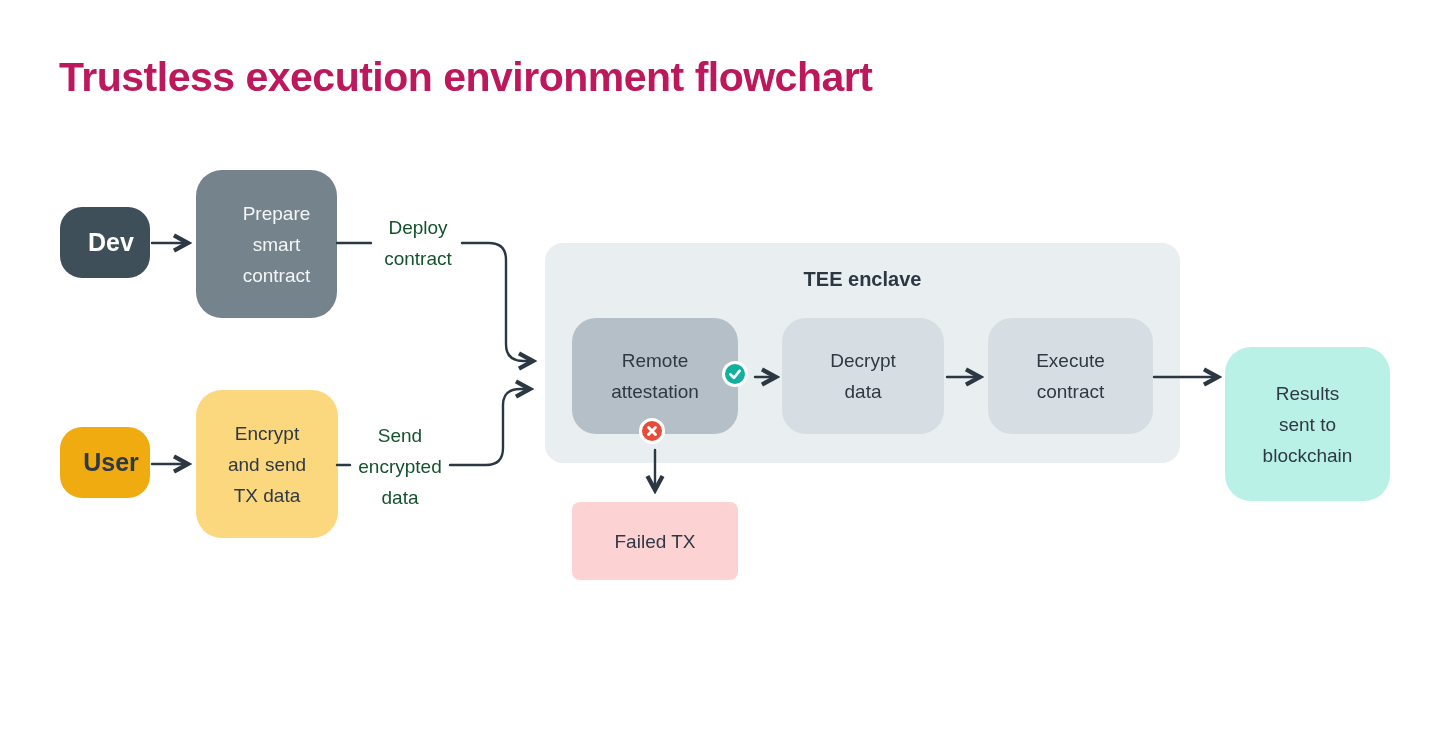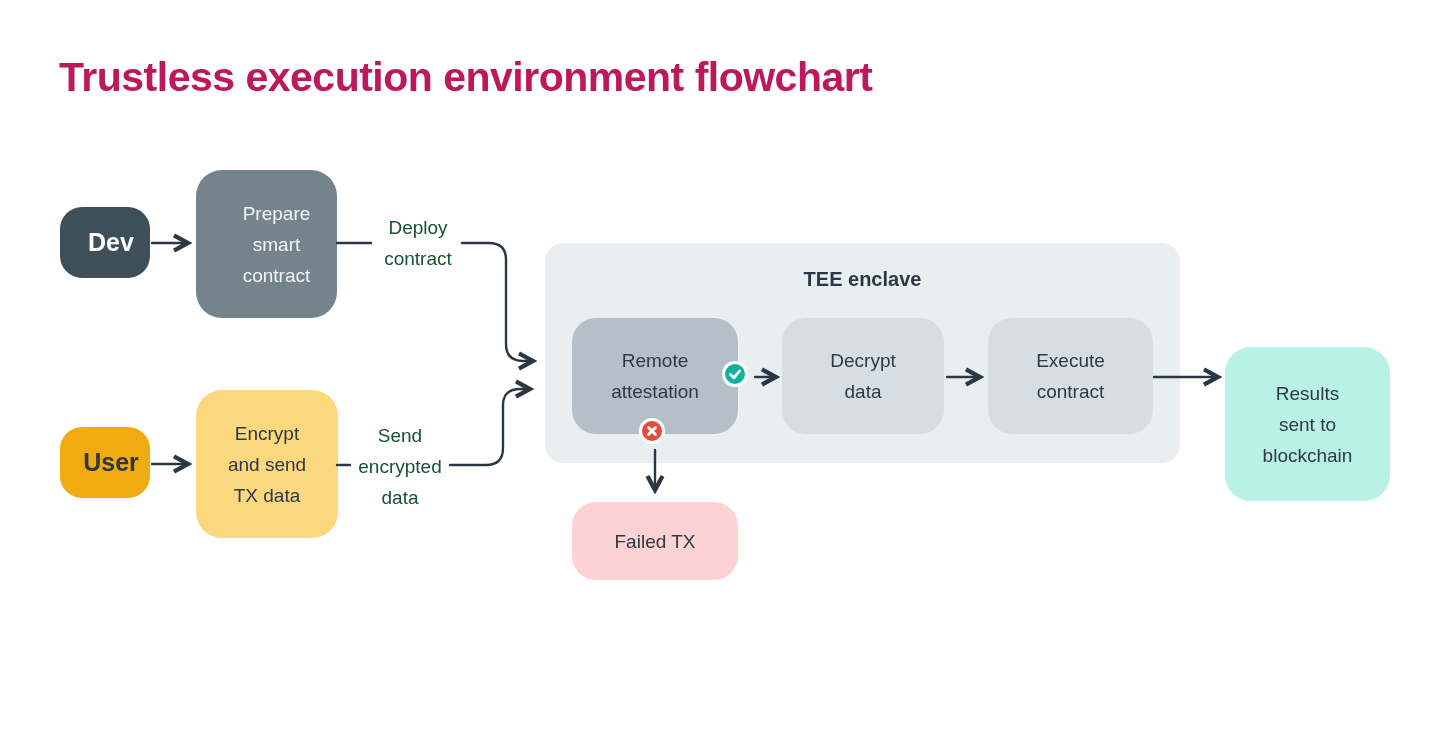--- a/index.html
+++ b/index.html
@@ -67,21 +67,21 @@
     left: 0; right: 0; top: 25px;
     text-align: center;
     font-size: 20px;
     font-weight: 700;
     color: #2b3844;
   }
   #remote-node  { left: 572px; top: 318px; width: 166px; height: 116px; background: #b4bfc7; border-radius: 24px; }
   #decrypt-node { left: 782px; top: 318px; width: 162px; height: 116px; background: #d6dee3; border-radius: 24px; }
   #execute-node { left: 988px; top: 318px; width: 165px; height: 116px; background: #d6dee3; border-radius: 24px; }
   #results-node { left: 1225px; top: 299px; width: 165px; height: 154px; background: #b9f1e7; border-radius: 26px; margin-top: 48px; }
-  #failed-node  { left: 572px; top: 502px; width: 166px; height: 78px;  background: #fcd2d2; border-radius: 24px; }
+  #failed-node  { left: 572px; top: 502px; width: 166px; height: 78px;  background: #fcd2d2; border-radius: 8px; }
   .badge {
     position: absolute;
     width: 26px; height: 26px;
     border-radius: 50%;
     border: 3px solid #ffffff;
     display: flex;
     align-items: center;
     justify-content: center;
     z-index: 6;
   }

